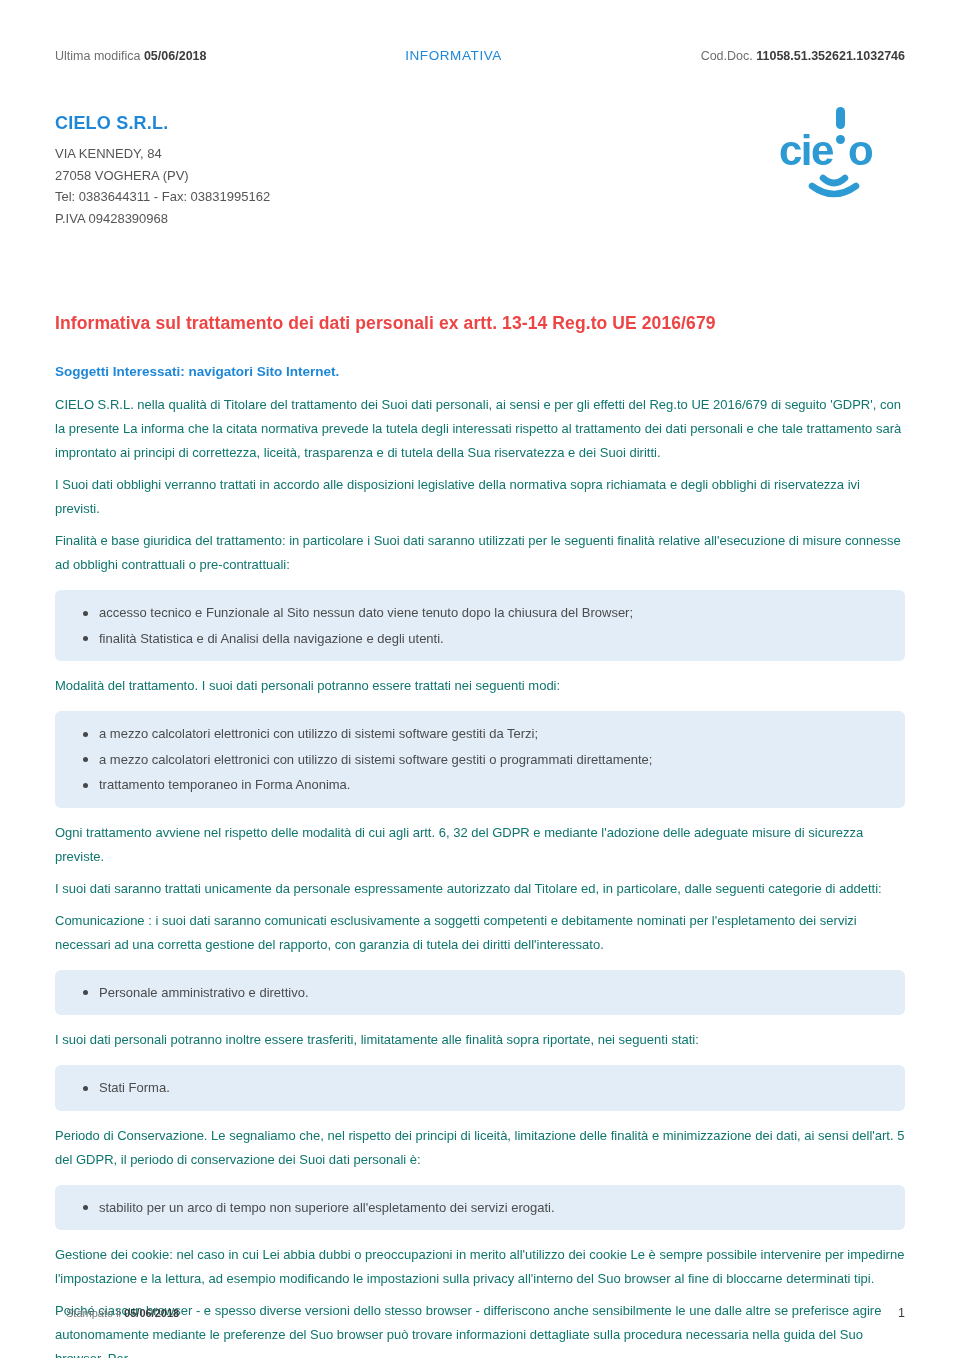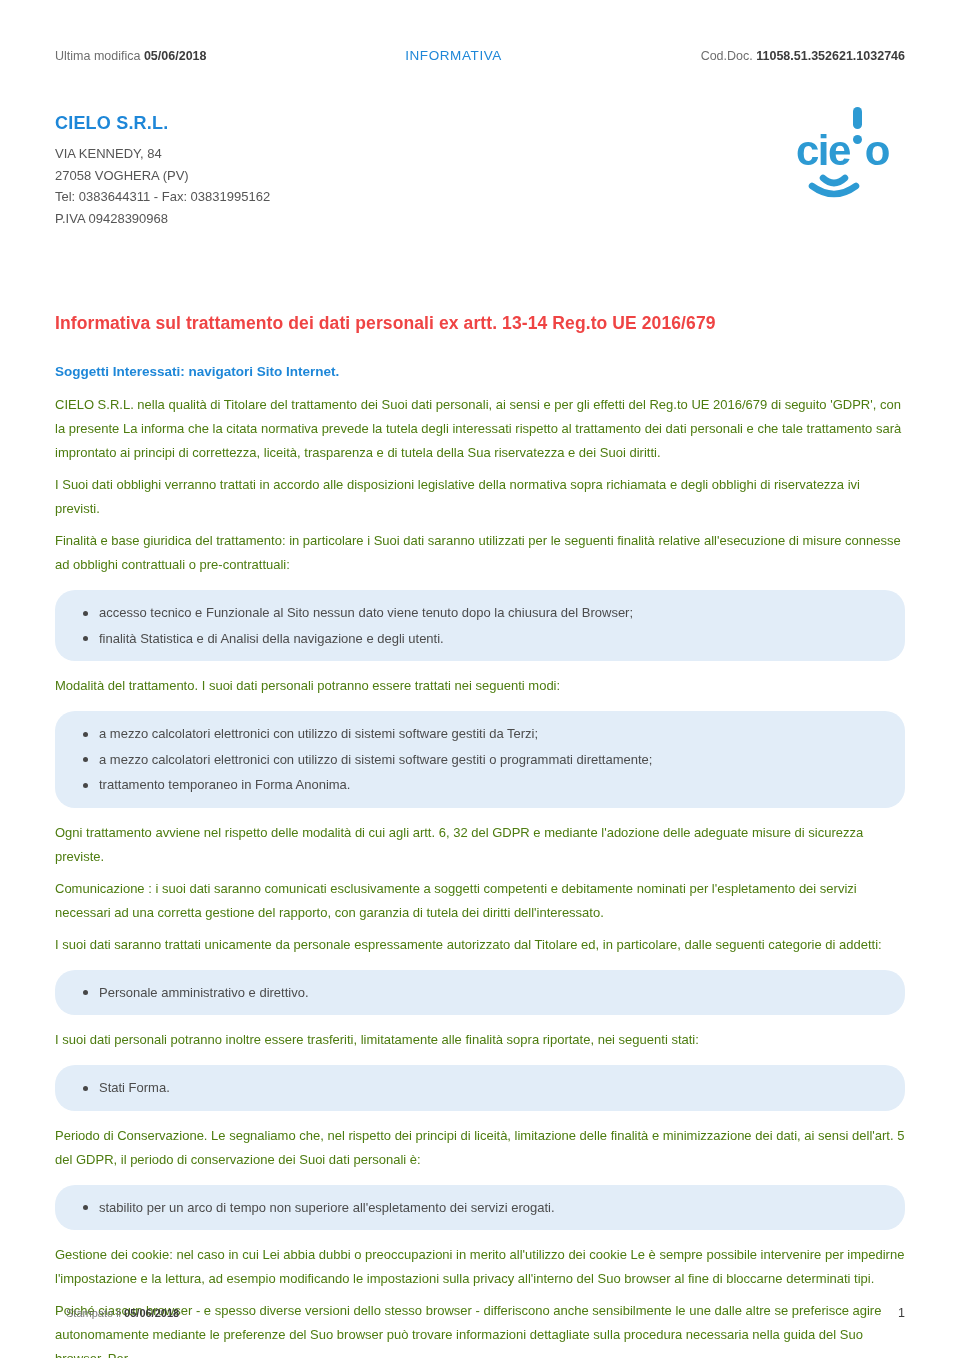--- a/index.html
+++ b/index.html
@@ -43,21 +43,21 @@
     letter-spacing: 0.2px;
   }
   .company-address { margin-top: 9px; font-size: 13px; line-height: 21.5px; color: #555555; }
 
   
   .logo {
     position: absolute;
     top: 18px;
     right: 16px;
     width: 110px;
-    text-align: right;
+    text-align: left;
   }
   .logo-word {
     color: var(--logo-blue, #2d9ad3);
     font-size: 42px;
     font-weight: 800;
     letter-spacing: -1.5px;
     line-height: 40px;
     white-space: nowrap;
   }
   .excl {
@@ -99,26 +99,26 @@
     margin-top: 30px;
     font-size: 13.5px;
     font-weight: 700;
     color: var(--accent, #1e87d8);
   }
   .content-blocks { margin-top: 14px; }
   .para {
     margin: 8px 0;
     font-size: 13px;
     line-height: 24px;
-    color: #4d7c0f;
+    color: #0f766e;
   }
   .bullet-box {
     margin: 13px 0;
     background: var(--box-bg, #e2edf8);
-    border-radius: 20px;
+    border-radius: 6px;
     padding: 10px 26px;
   }
   .bullet-box ul { list-style: none; }
   .bullet-box li {
     position: relative;
     padding-left: 18px;
     font-size: 13px;
     line-height: 25.5px;
     color: #4c4c4c;
   }
@@ -198,22 +198,22 @@
       </div>
       <p class="para">Modalità del trattamento. I suoi dati personali potranno essere trattati nei seguenti modi:</p>
       <div class="bullet-box">
         <ul>
           <li>a mezzo calcolatori elettronici con utilizzo di sistemi software gestiti da Terzi;</li>
           <li>a mezzo calcolatori elettronici con utilizzo di sistemi software gestiti o programmati direttamente;</li>
           <li>trattamento temporaneo in Forma Anonima.</li>
         </ul>
       </div>
       <p class="para">Ogni trattamento avviene nel rispetto delle modalità di cui agli artt. 6, 32 del GDPR e mediante l'adozione delle adeguate misure di sicurezza previste.</p>
+      <p class="para">I suoi dati saranno trattati unicamente da personale espressamente autorizzato dal Titolare ed, in particolare, dalle seguenti categorie di addetti:</p>
       <p class="para">Comunicazione : i suoi dati saranno comunicati esclusivamente a soggetti competenti e debitamente nominati per l'espletamento dei servizi necessari ad una corretta gestione del rapporto, con garanzia di tutela dei diritti dell'interessato.</p>
-      <p class="para">I suoi dati saranno trattati unicamente da personale espressamente autorizzato dal Titolare ed, in particolare, dalle seguenti categorie di addetti:</p>
       <div class="bullet-box">
         <ul>
           <li>Personale amministrativo e direttivo.</li>
         </ul>
       </div>
       <p class="para">I suoi dati personali potranno inoltre essere trasferiti, limitatamente alle finalità sopra riportate, nei seguenti stati:</p>
       <div class="bullet-box">
         <ul>
           <li>Stati Forma.</li>
         </ul>

